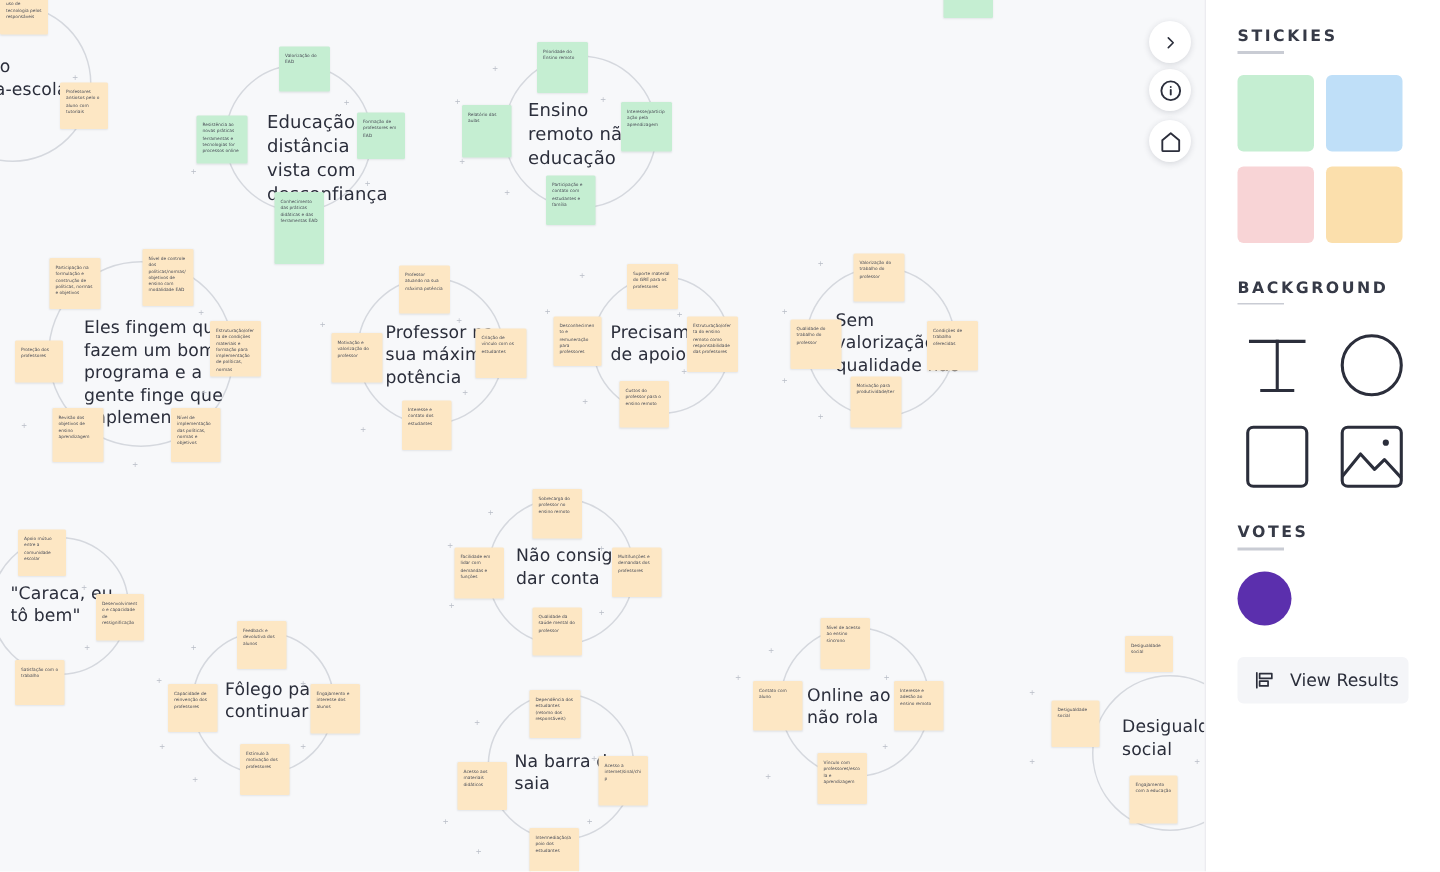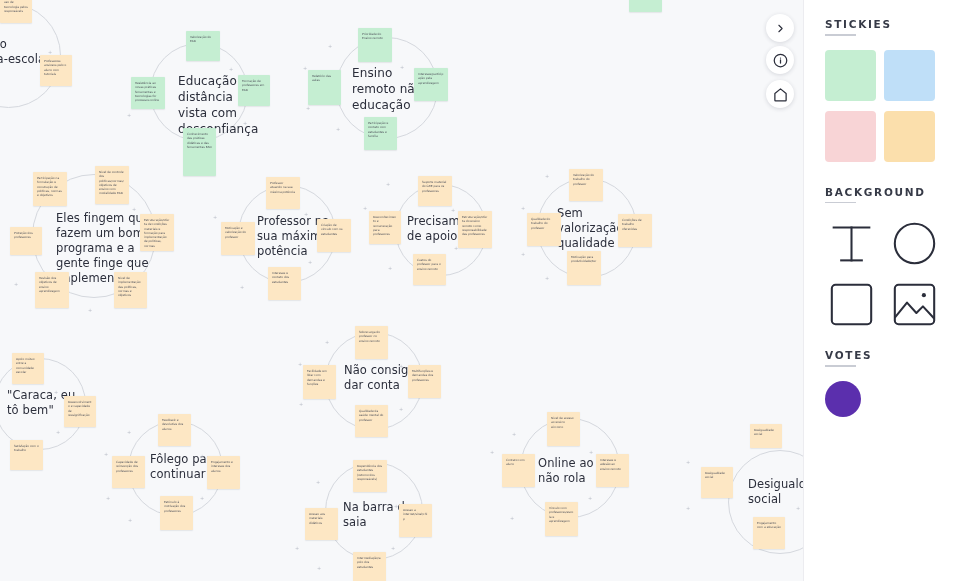--- a/index.html
+++ b/index.html
@@ -407,14 +407,22 @@
       </div>
     </div>
 
     <div class="spacer-18"></div>
 
     <div class="sec-head">VOTES</div>
     <div class="sec-rule"></div>
 
     <div class="vote-dot"></div>
 
+    <div class="results-btn">
+      <svg width="15" height="15" viewBox="0 0 24 24" fill="none" stroke="#2b2e3b" stroke-width="1.8" stroke-linecap="round" stroke-linejoin="round">
+        <line x1="3" y1="4" x2="3" y2="20"></line>
+        <rect x="6" y="5" width="13" height="5"></rect>
+        <rect x="6" y="13" width="9" height="5"></rect>
+      </svg>
+      <span class="lbl">View Results</span>
+    </div>
   </div>
 </div>
 
 </body></html>

